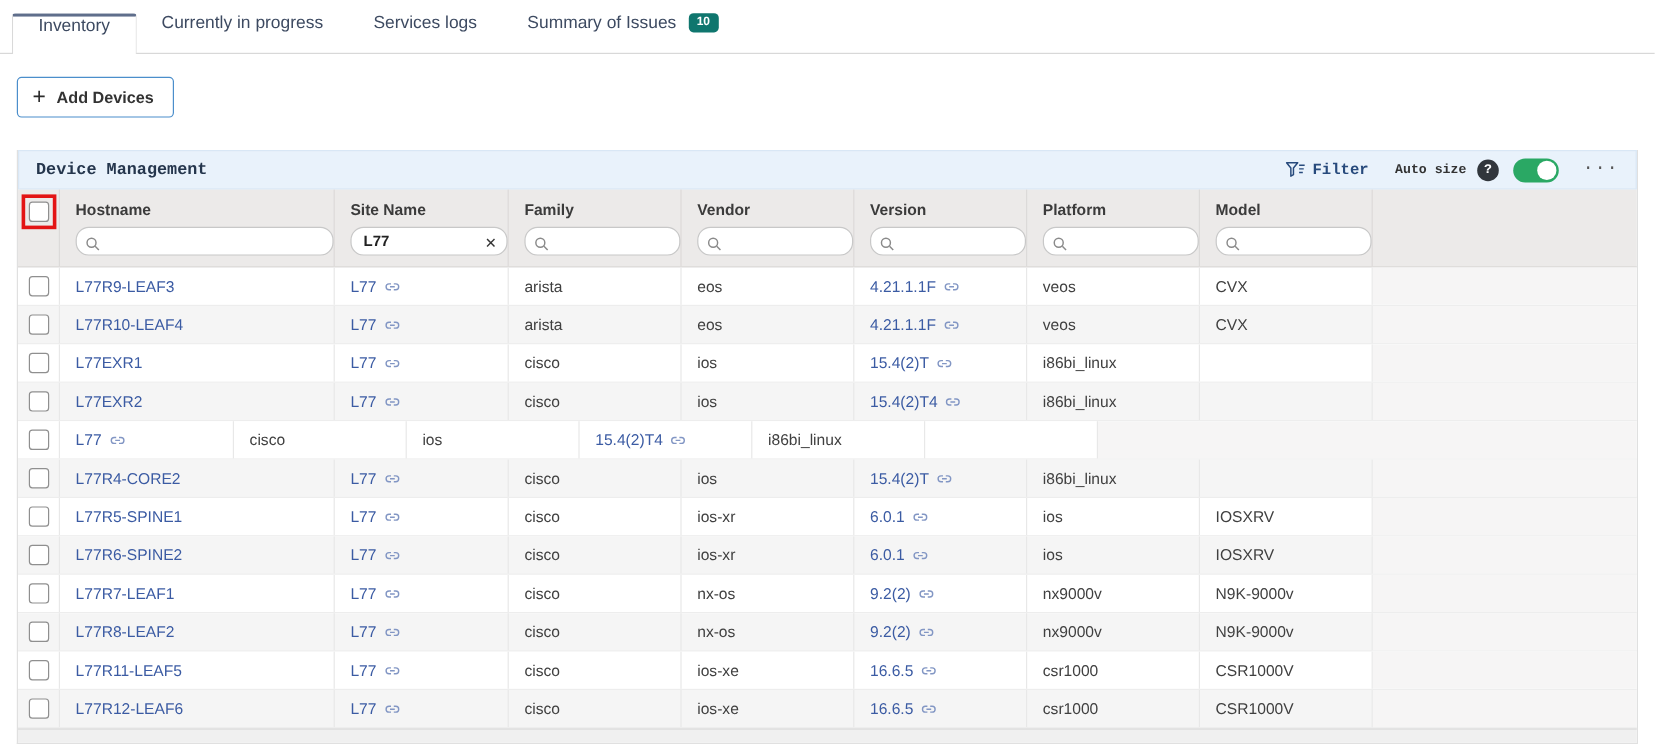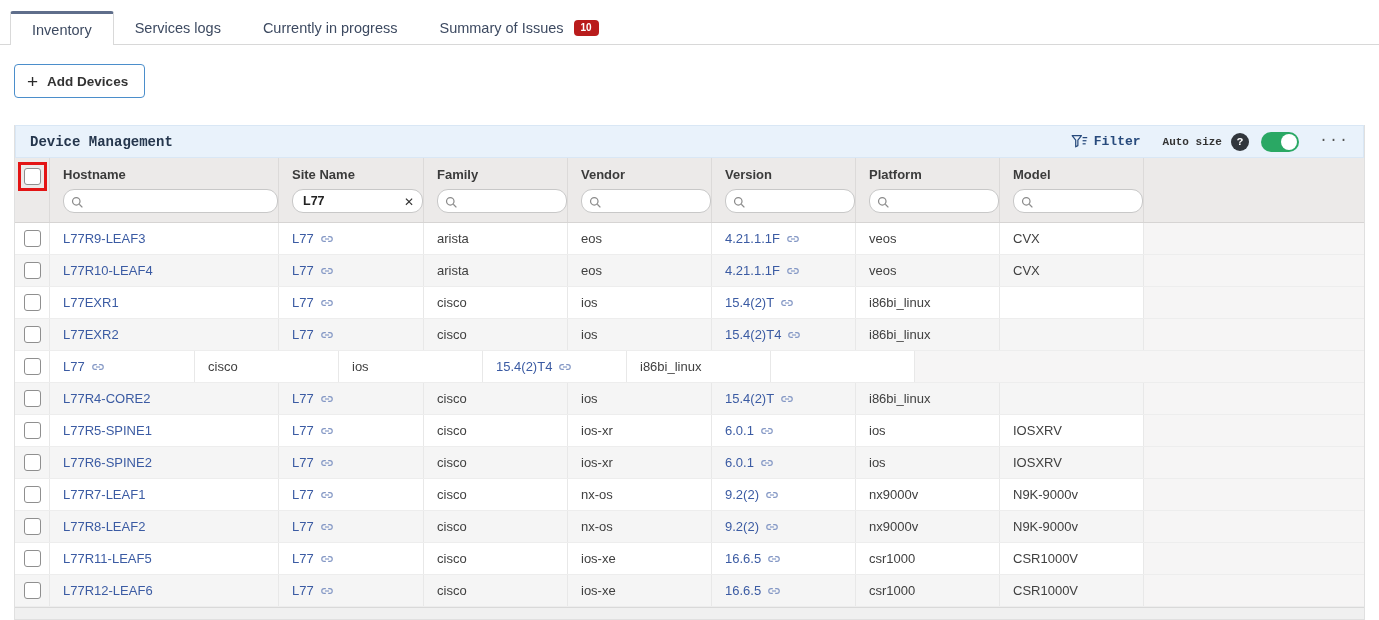--- a/index.html
+++ b/index.html
@@ -1,25 +1,25 @@
 <!DOCTYPE html>
 <html><head>
 <meta charset="utf-8">
 <style>
   * { box-sizing: border-box; margin: 0; padding: 0; }
   html,body { width:1379px; height:620px; background:#fff; overflow:hidden;
     font-family:"Liberation Sans","DejaVu Sans",sans-serif; }
 
   
   .tabbar { display:flex; align-items:flex-end; height:45px; border-bottom:1px solid #d8d8d8; padding-left:10px; }
-  .tab { height:33px; display:flex; align-items:center; padding:0 21px; font-size:14.5px;
+  .tab { height:33px; display:flex; align-items:flex-start; padding:0 21px; font-size:14.5px;
          color:#3d4a61; cursor:pointer; position:relative; }
   .tab.active { background:#fff; border:1px solid #d9d9d9; border-top:3px solid #5f6e8b;
                 border-bottom:none; border-radius:3px 3px 0 0; margin-bottom:-1px; height:34px; }
-  .tab-badge { background:#b91c1c; color:#fff; font-size:10px; font-weight:bold;
+  .tab-badge { background:#0f766e; color:#fff; font-size:10px; font-weight:bold;
                border-radius:4px; padding:3px 7px; margin-left:10px; line-height:1; }
 
   
   .btn-add { margin:19px 0 0 14px; height:34px; padding:0 16px 0 12px; display:inline-flex; align-items:center;
              background:#fff; border:1px solid #4b8ecb; border-radius:4px; cursor:pointer;
              font-size:13.5px; font-weight:bold; color:#333; }
   .btn-add .plus { font-size:19px; font-weight:400; color:#2b2b2b; margin-right:9px; line-height:1; }
 
   
   .panel { position:absolute; left:14px; top:125px; width:1351px; border:1px solid #e0e0e0; border-top:none; }
@@ -78,24 +78,24 @@
 <body>
 
 
 
 
 <div class="tabbar">
   <div class="tab active">
     <span>Inventory</span>
   </div>
   <div class="tab">
-    <span>Services logs</span>
+    <span>Currently in progress</span>
   </div>
   <div class="tab">
-    <span>Currently in progress</span>
+    <span>Services logs</span>
   </div>
   <div class="tab">
     <span>Summary of Issues</span>
     <span class="tab-badge">10</span>
   </div>
 </div>
 
 
 <button class="btn-add">
   <span class="plus">+</span>

